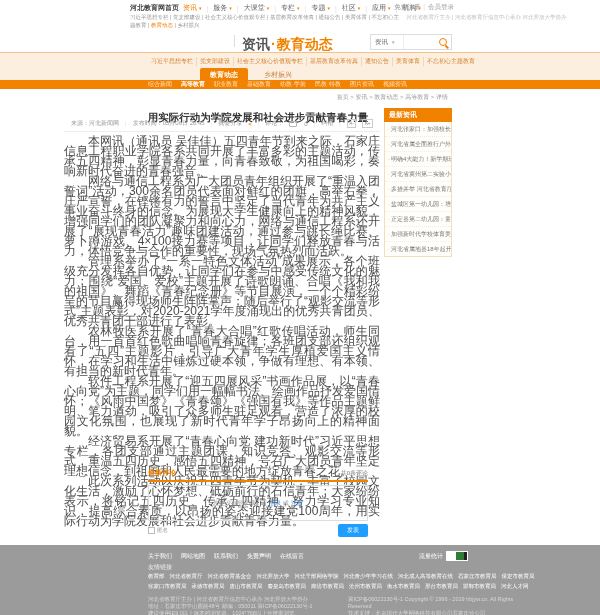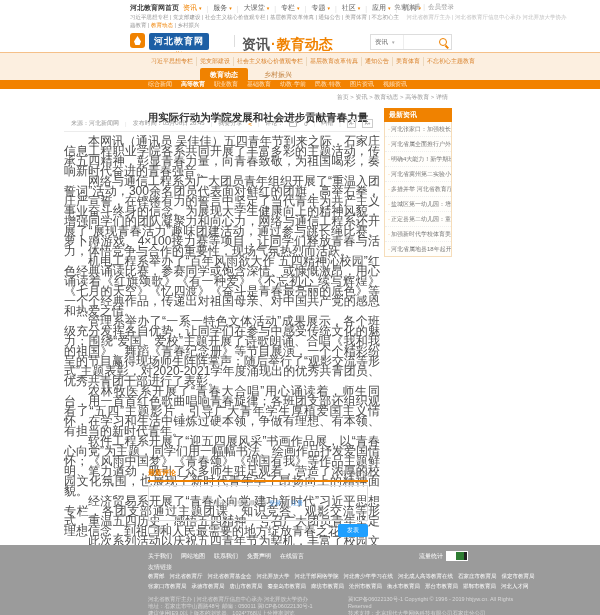--- a/index.html
+++ b/index.html
@@ -158,27 +158,20 @@
     <span class="dim">河北省教育厅主办 | 河北省教育厅信息中心承办 河北开放大学协办</span>
   </div>
   <div class="tb-row3">
     <span>题教育 |</span>
     <span class="hl">教育动态</span>
     <span>| 乡村振兴</span>
   </div>
 </div>
 
 <div class="header">
-  <div class="logo">
-    <div class="logo-icon"></div>
-    <div>
-      <div class="logo-name">河北教育网</div>
-      <div class="logo-url">www.hbjyw.cn</div>
-    </div>
-  </div>
   <div class="header-divider"></div>
   <div class="site-section">
     <span class="s1">资讯</span><span class="dot">·</span><span class="s2">教育动态</span>
   </div>
   <div class="search">
     <div class="search-select">
       <span>资讯</span>
       <span class="caret">▼</span>
     </div>
     <input class="search-input" placeholder="" style="">
@@ -235,23 +228,22 @@
   <span>纠错</span>
   <span class="vsep">|</span>
   <span class="fontbtn">A-</span>
   <span class="fontbtn">A+</span>
 </div>
 <div class="metaline"></div>
 <div class="article">
 
 <p>本网讯（通讯员 吴佳佳）五四青年节到来之际，石家庄信息工程职业学院各系共同开展了丰富多彩的主题活动，传承五四精神，彰显青春力量，向青春致敬，为祖国喝彩，奏响新时代奋进的青春强音。</p>
     <p>网络与通信工程系为广大团员青年组织开展了“重温入团誓词”活动，300余名团员代表面对鲜红的团旗，高举右拳，庄严宣誓，在铿锵有力的誓言中坚定了当代青年为共产主义事业奋斗终身的信念。为展现大学生健康向上的精神风貌，增强同学们的团队凝聚力和向心力，网络与通信工程系还开展了“展现青春活力”趣味团建活动，通过参与跳长绳比赛、萝卜蹲游戏、4×100接力赛等项目，让同学们释放青春与活力，体悟竞争与合作的重要性，现场气氛热烈而活跃。</p>
-    <p>机电工程系举办了“百年风雨欲大作 五四精神沁校园”红色经典诵读比赛，参赛同学或饱含深情、或慷慨激昂，用心诵读着《红旗颂歌》《有一种爱》《不忘初心 续写辉煌》《七月的天空》《忆四渡》《奋斗是青春最亮丽的底色》等一个个经典作品，传递出对祖国母亲、对中国共产党的感恩和热爱之情。</p>
     <p>管理系举办了“一系一特色文体活动”成果展示，各个班级充分发挥各自优势，让同学们在参与中感受传统文化的魅力；围绕“爱国、爱校”主题开展了诗歌朗诵、合唱《我和我的祖国》、舞蹈《青春纪念册》等节目展演，一个个精彩纷呈的节目赢得现场师生阵阵掌声；随后举行了“观影交流等形式”主题表彰，对2020-2021学年度涌现出的优秀共青团员、优秀共青团干部进行了表彰。</p>
-    <p>农林牧医系开展了“青春大合唱”用心诵读着，师生同台，用一首首红色歌曲唱响青春旋律；各班团支部还组织观看了“五四”主题影片，引导广大青年学生厚植爱国主义情怀，在学习和生活中锤炼过硬本领，争做有理想、有本领、有担当的新时代青年。</p>
+    <p>农林牧医系开展了“青春大合唱”红歌传唱活动，师生同台，用一首首红色歌曲唱响青春旋律；各班团支部还组织观看了“五四”主题影片，引导广大青年学生厚植爱国主义情怀，在学习和生活中锤炼过硬本领，争做有理想、有本领、有担当的新时代青年。</p>
     <p>软件工程系开展了“迎五四展风采”书画作品展，以“青春心向党”为主题，同学们用一幅幅书法、绘画作品抒发爱国情怀；《风雨中国梦》《青春颂》《强国有我》等作品主题鲜明、笔力遒劲，吸引了众多师生驻足观看，营造了浓厚的校园文化氛围，也展现了新时代青年学子昂扬向上的精神面貌。</p>
     <p>经济贸易系开展了“青春心向党 建功新时代”习近平思想专栏，各团支部通过主题团课、知识竞答、观影交流等形式，重温五四历史，感悟五四精神，号召广大团员青年坚定理想信念，到祖国和人民最需要的地方绽放青春之花。</p>
     <p>此次系列活动以庆祝五四青年节为契机，丰富了校园文化生活，激励了心怀梦想、砥砺前行的石信青年；大家纷纷表示，将铭记五四历史、传承五四精神，努力学习专业知识，提高综合素质，以昂扬的姿态迎接建党100周年，用实际行动为学院发展和社会进步贡献青春力量。</p>
   </div>
 
 <div class="sidebar">
   <div class="sb-head">最新资讯</div>
   <div class="sb-box">
 
   <div class="sb-item"><span class="bullet">·</span><span>河北张家口：加强校长管理 布...</span></div>

